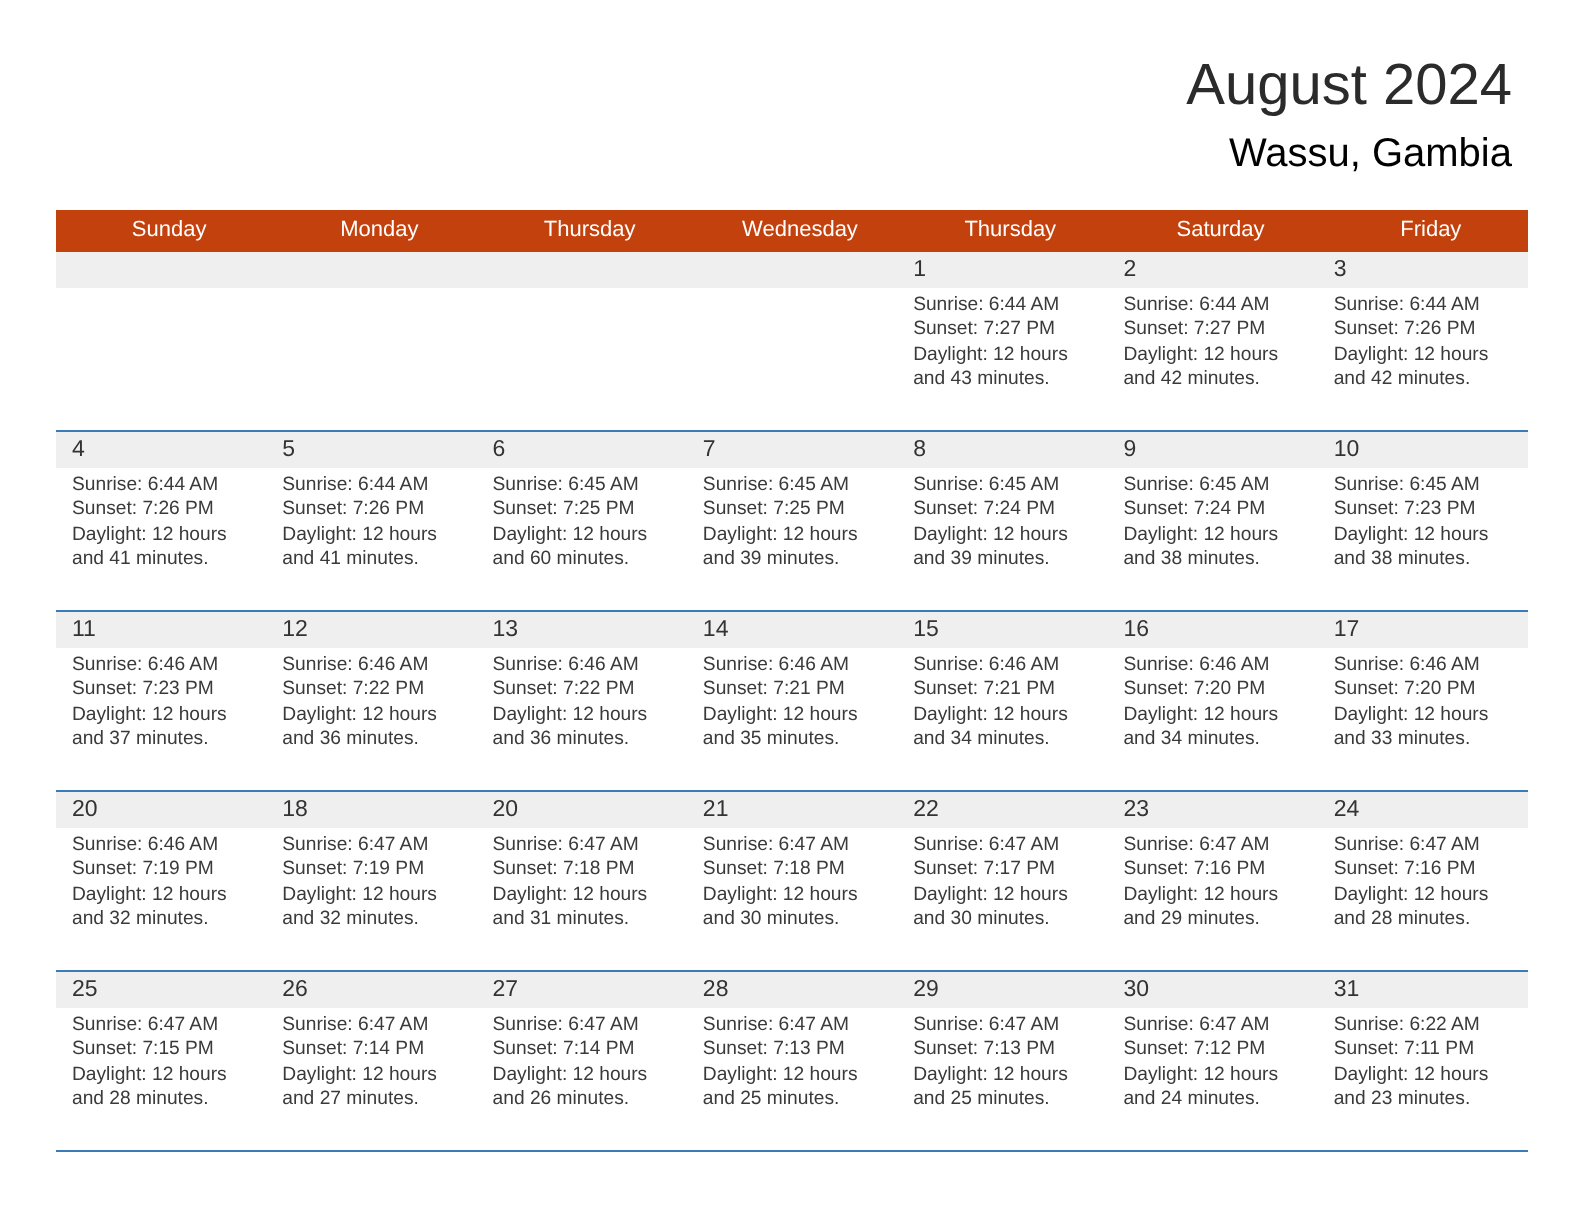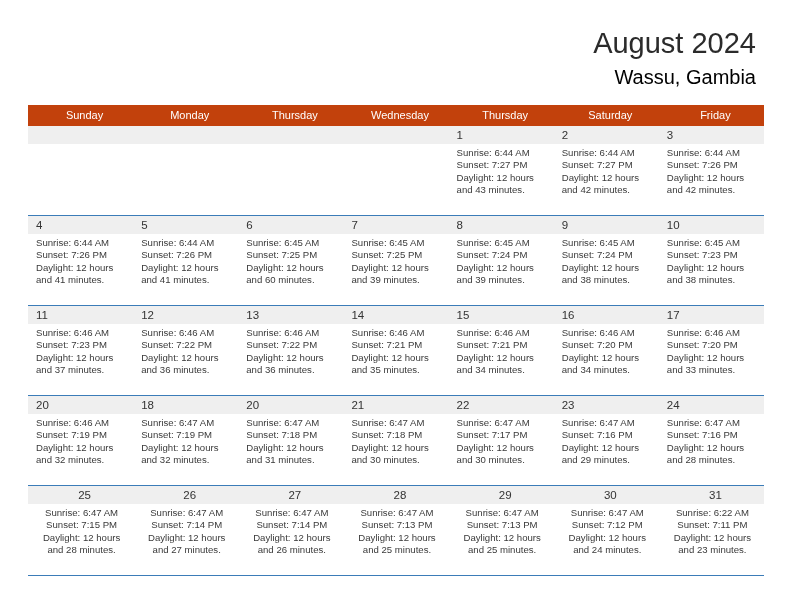--- a/index.html
+++ b/index.html
@@ -105,21 +105,20 @@
     white-space: nowrap;
   }
   .week-row {
     display: flex;
     height: 90px;
     border-bottom: 1px solid #3b7cb8;
     box-sizing: border-box;
   }
   .week-row:last-child {
     border-bottom: 1px solid #3b7cb8;
-    text-align: center;
   }
   .day-cell {
     flex: 1 1 0;
     position: relative;
     box-sizing: border-box;
     overflow: hidden;
   }
   .daynum-strip {
     height: 18px;
     background: #efefef;

